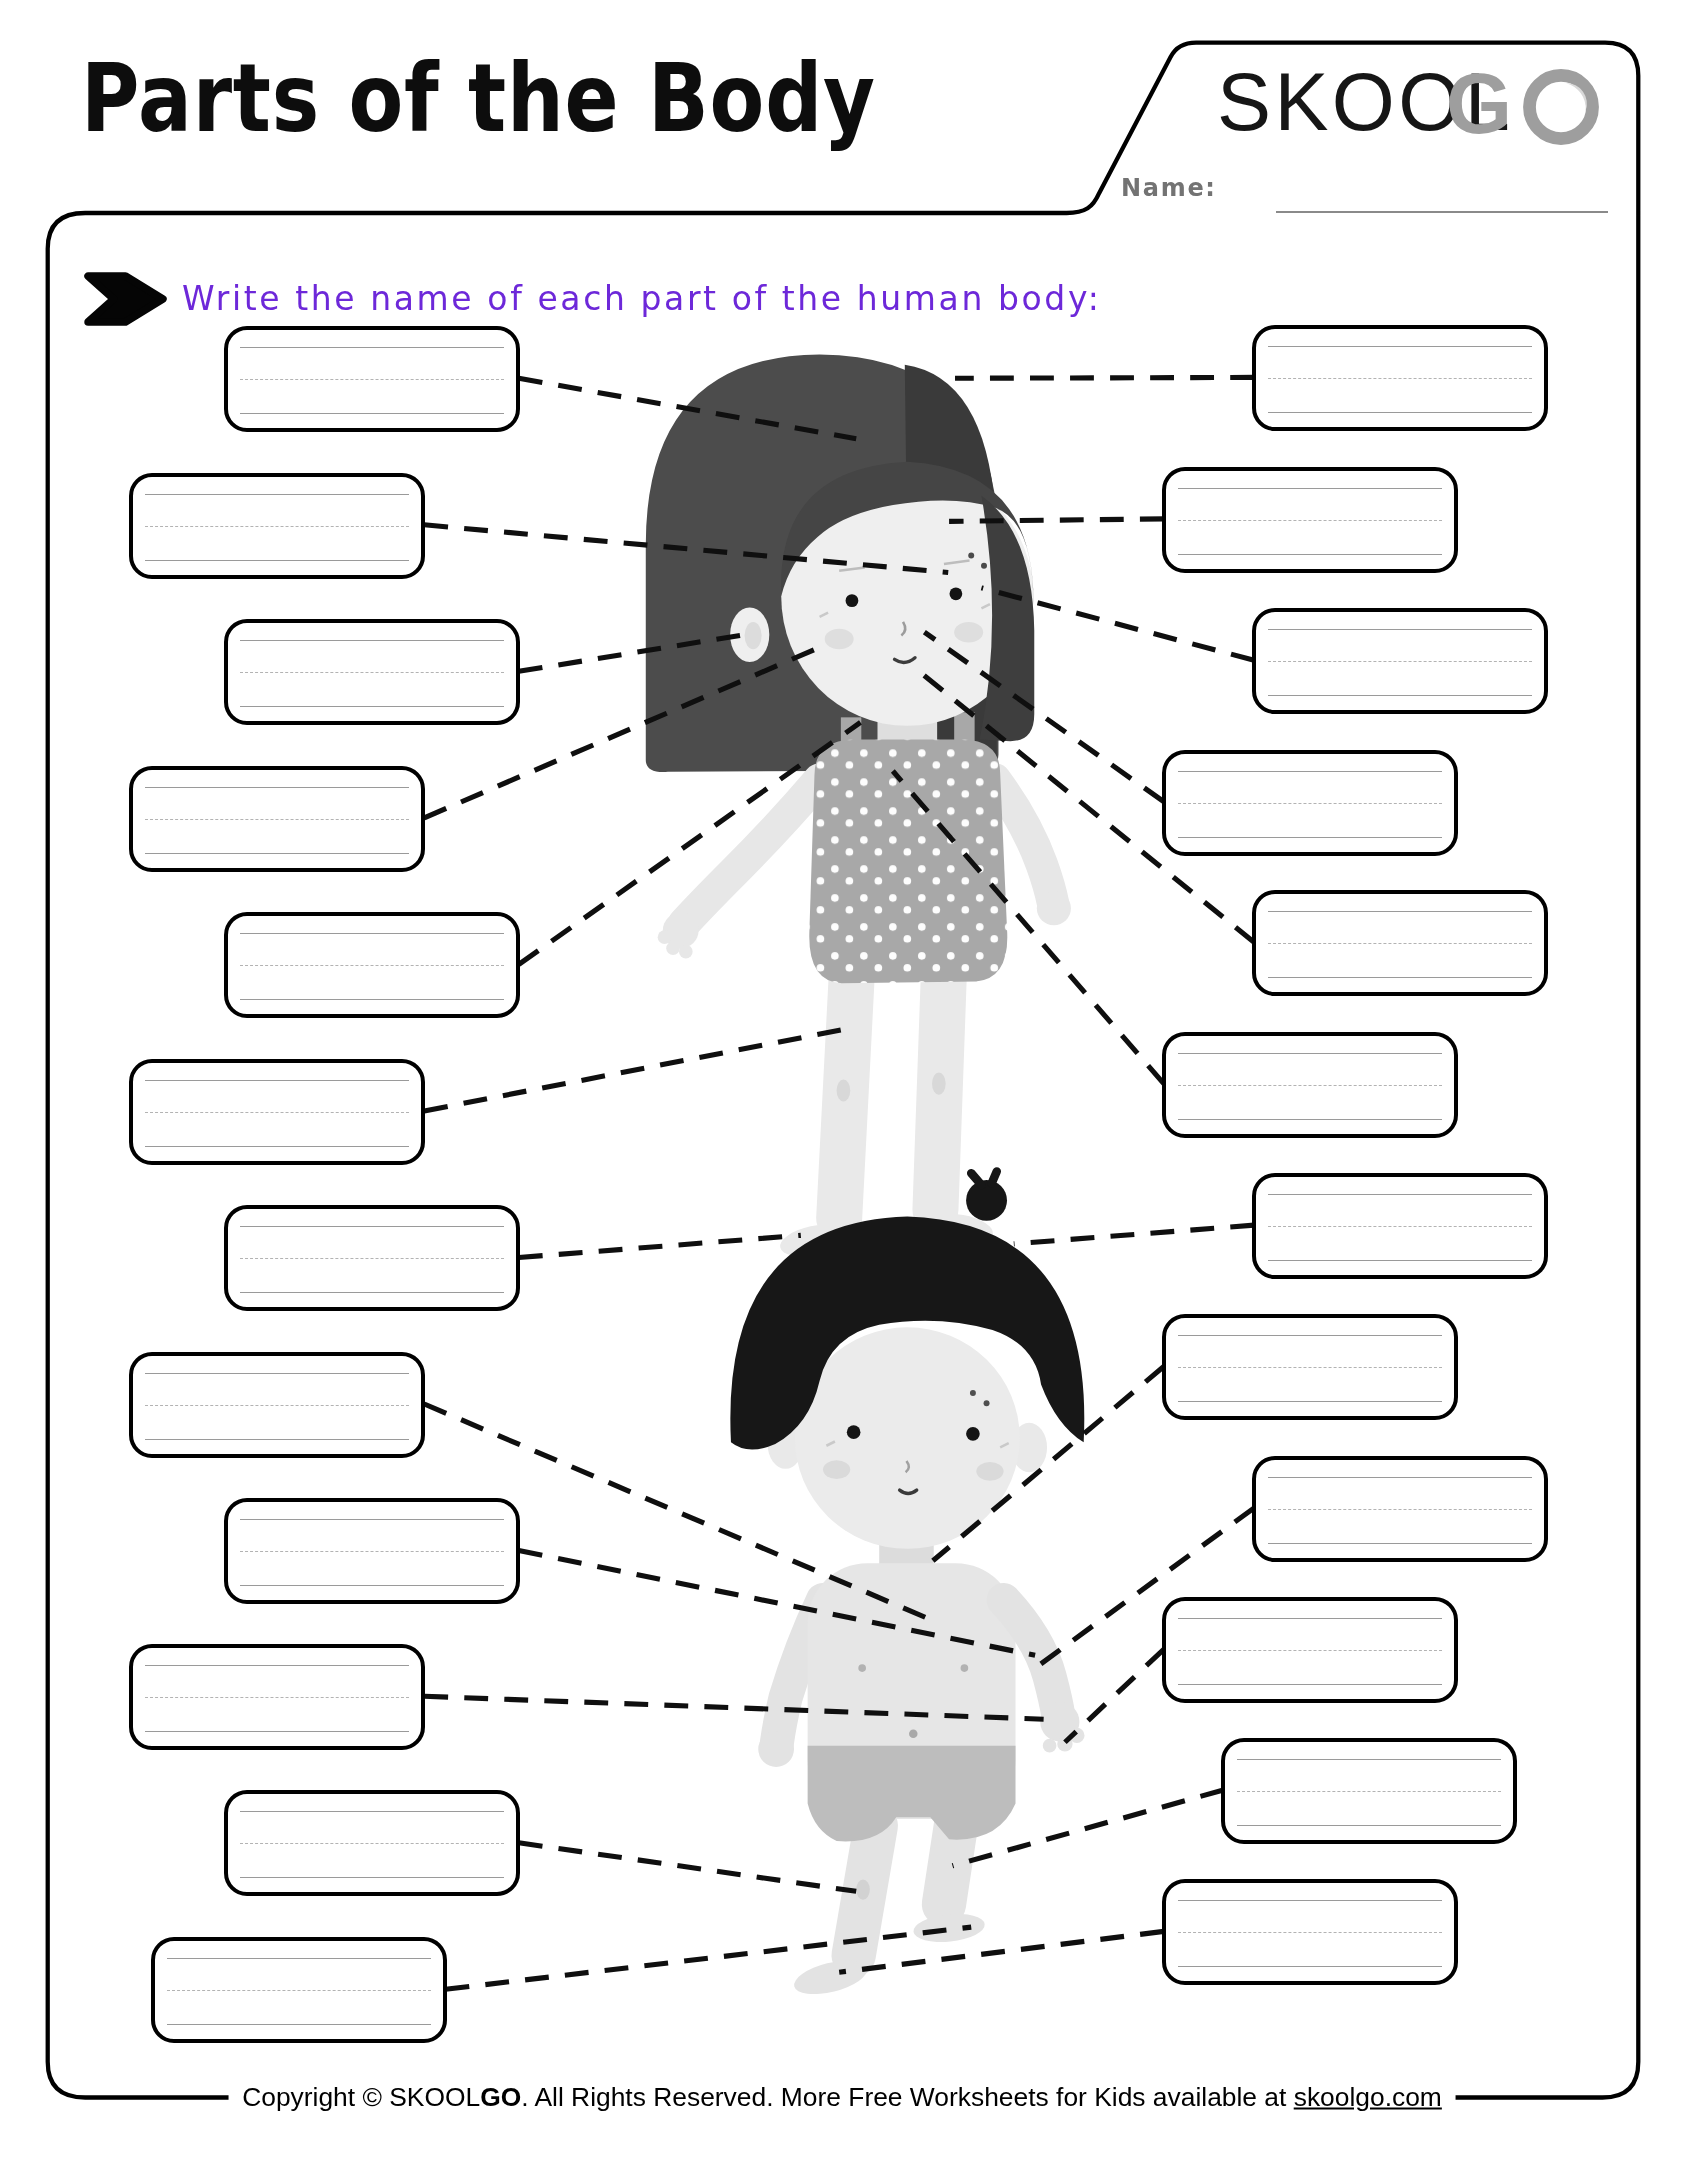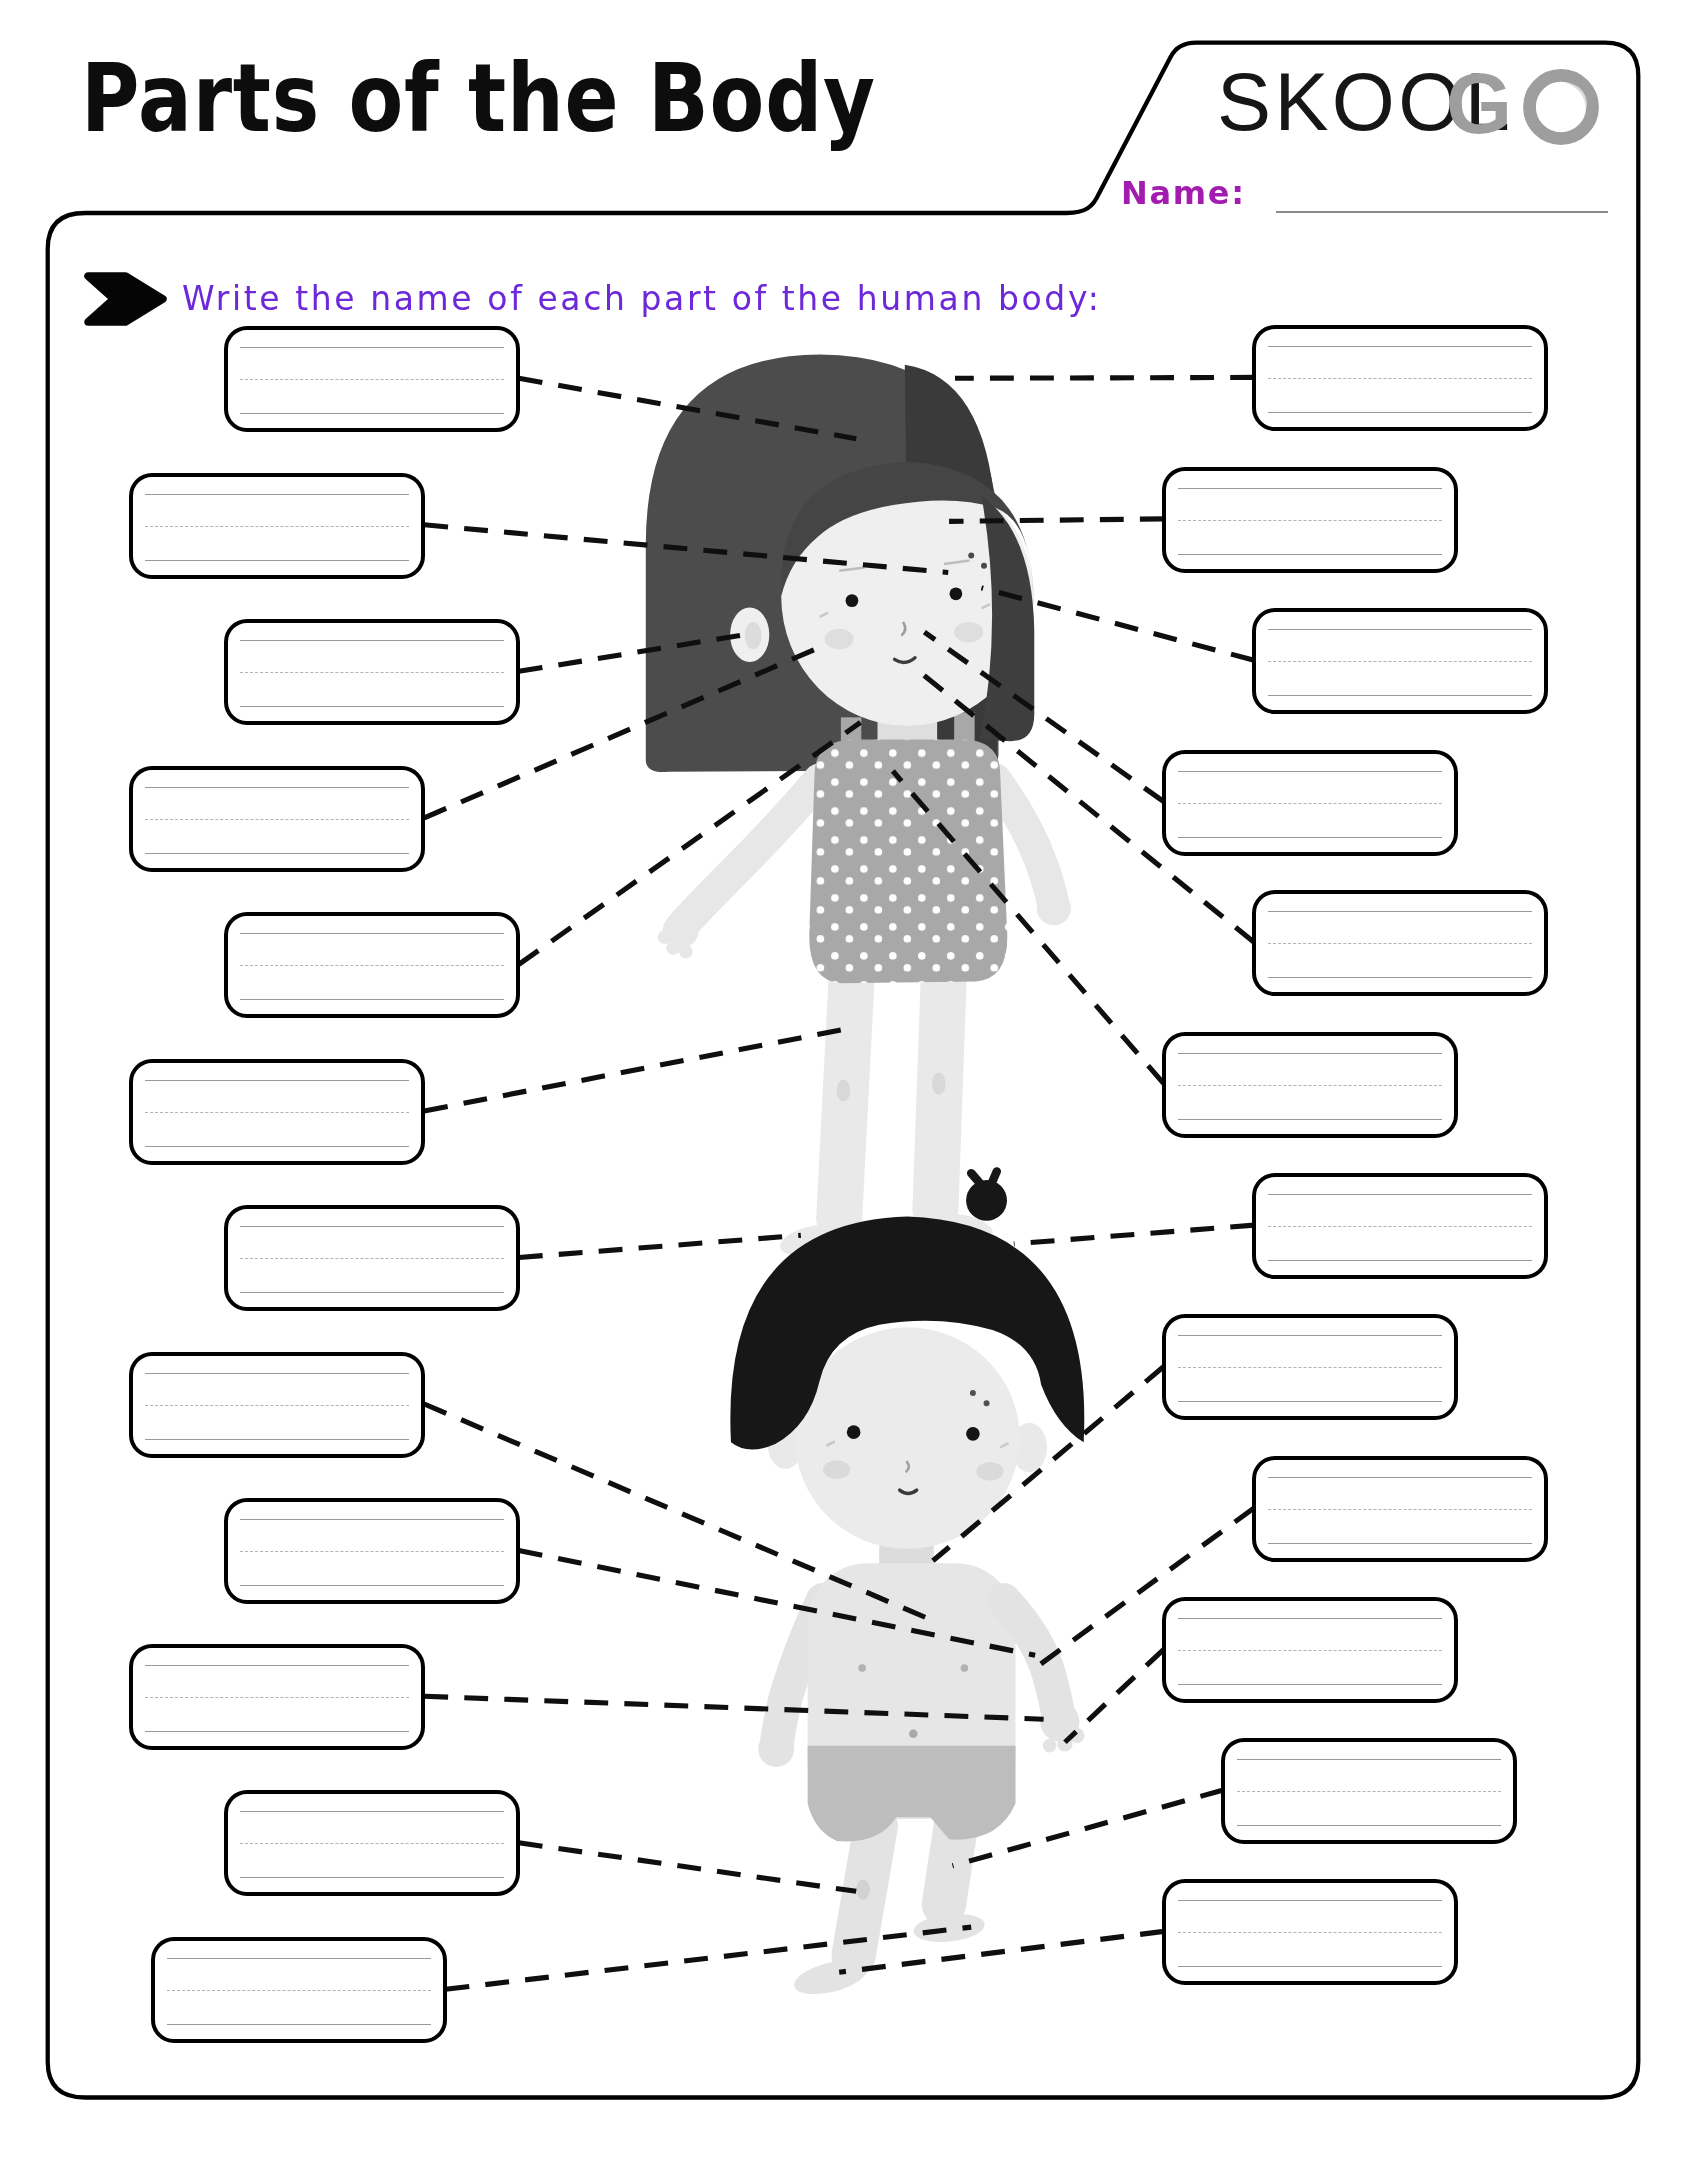--- a/index.html
+++ b/index.html
@@ -9,21 +9,21 @@
   .abs{position:absolute;}
 
   
   #title{left:81px;top:43px;font-size:95px;font-weight:bold;color:#0d0d0d;
          letter-spacing:0.9px;transform:scaleX(0.84);transform-origin:left top;white-space:nowrap;}
   #logo-skool{left:1217px;top:56px;font-family:"Liberation Sans",sans-serif;
               font-size:81px;font-weight:300;color:#161616;letter-spacing:3.4px;}
   #logo-g{left:1446px;top:55px;font-family:"Liberation Sans",sans-serif;
           font-size:85px;font-weight:bold;color:var(--logo-gray);}
   #logo-o{left:1515px;top:61px;width:92px;height:92px;}
-  #name-label{left:1121px;top:174px;font-size:32px;font-weight:bold;color:#a21caf;letter-spacing:1.7px;}
+  #name-label{left:1121px;top:174px;font-size:24px;font-weight:bold;color:#737373;letter-spacing:1.7px;}
   #name-line{left:1276px;top:211px;width:332px;height:0;border-top:2.6px solid var(--underline-gray);}
 
   
   #instr-arrow{left:83px;top:269px;width:85px;height:60px;}
   #instruction{left:182px;top:279px;font-size:33px;font-weight:400;color:#6d28d9;
                letter-spacing:2.6px;white-space:nowrap;}
 
   
   #outline-layer,#connector-layer,#figure-layer{left:0;top:0;width:1686px;height:2181px;pointer-events:none;}
   #figure-layer{z-index:1;} #connector-layer{z-index:2;} #boxes{z-index:3;}
@@ -296,15 +296,16 @@
         <div class="wl-mid"></div>
         <div class="wl-bot"></div>
       </div>
       <div class="abox" style="left: 1162px; top: 1879px;">
         <div class="wl-top"></div>
         <div class="wl-mid"></div>
         <div class="wl-bot"></div>
       </div>
     </div>
 
+  <div id="footer" class="abs"><span>Copyright © SKOOL</span><span class="b">GO</span><span>. All Rights Reserved. More Free Worksheets for Kids available at </span><span class="link">skoolgo.com</span></div>
 
 </div>
 
 
 </body></html>

